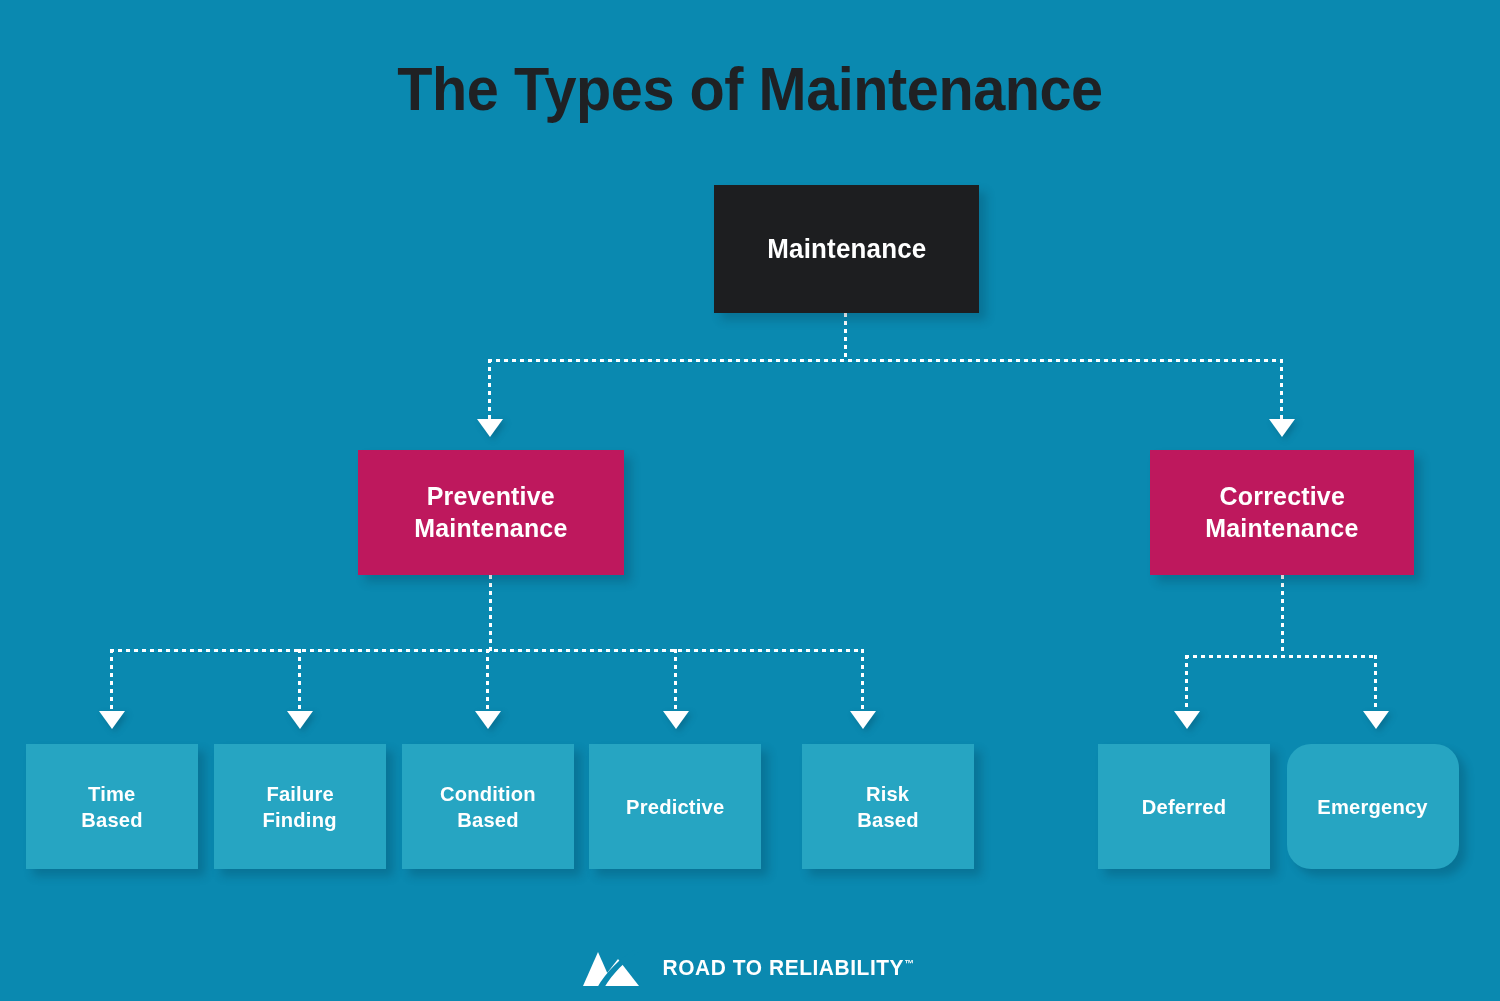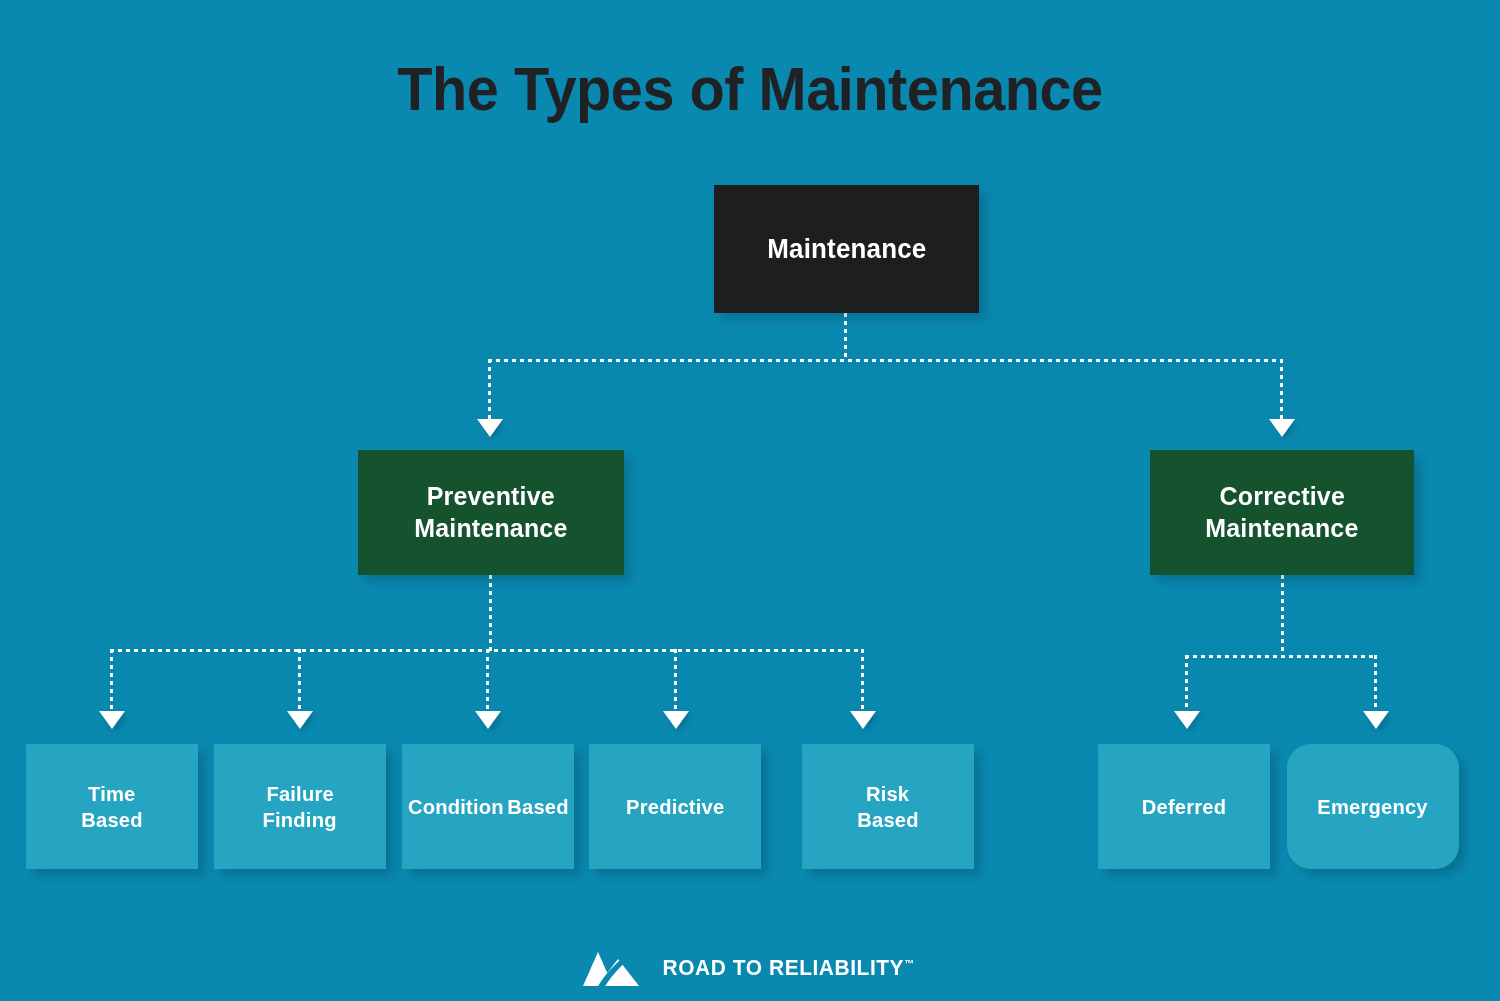--- a/index.html
+++ b/index.html
@@ -50,21 +50,21 @@
     line-height: 1.22;
     box-shadow: 7px 7px 9px rgba(0, 40, 60, 0.22);
     z-index: 5;
   }
   .node-root {
     background: #1d1e20;
     font-size: 27px;
     letter-spacing: 0.2px;
   }
   .node-mid {
-    background: #14532d;
+    background: #be185d;
     font-size: 26px;
     letter-spacing: 0.2px;
   }
   .node-leaf {
     background: #26a5c2;
     font-size: 21px;
     letter-spacing: 0.2px;
   }
   .node span {
     display: block;
@@ -188,21 +188,21 @@
   <div class="node node-leaf" style="left:26px; top:732px; width:172px; height:125px; flex-direction:column;">
     <span>Time</span>
     <span>Based</span>
   </div>
 
   <div class="node node-leaf" style="left:214px; top:732px; width:172px; height:125px; flex-direction:column;">
     <span>Failure</span>
     <span>Finding</span>
   </div>
 
-  <div class="node node-leaf" style="left:402px; top:732px; width:172px; height:125px; ">
+  <div class="node node-leaf" style="left:402px; top:732px; width:172px; height:125px; flex-direction:column;">
     <span>Condition</span>
     <span>Based</span>
   </div>
 
   <div class="node node-leaf" style="left:589px; top:732px; width:172px; height:125px;">
     <span>Predictive</span>
   </div>
 
   <div class="node node-leaf" style="left:802px; top:732px; width:172px; height:125px; flex-direction:column;">
     <span>Risk</span>

